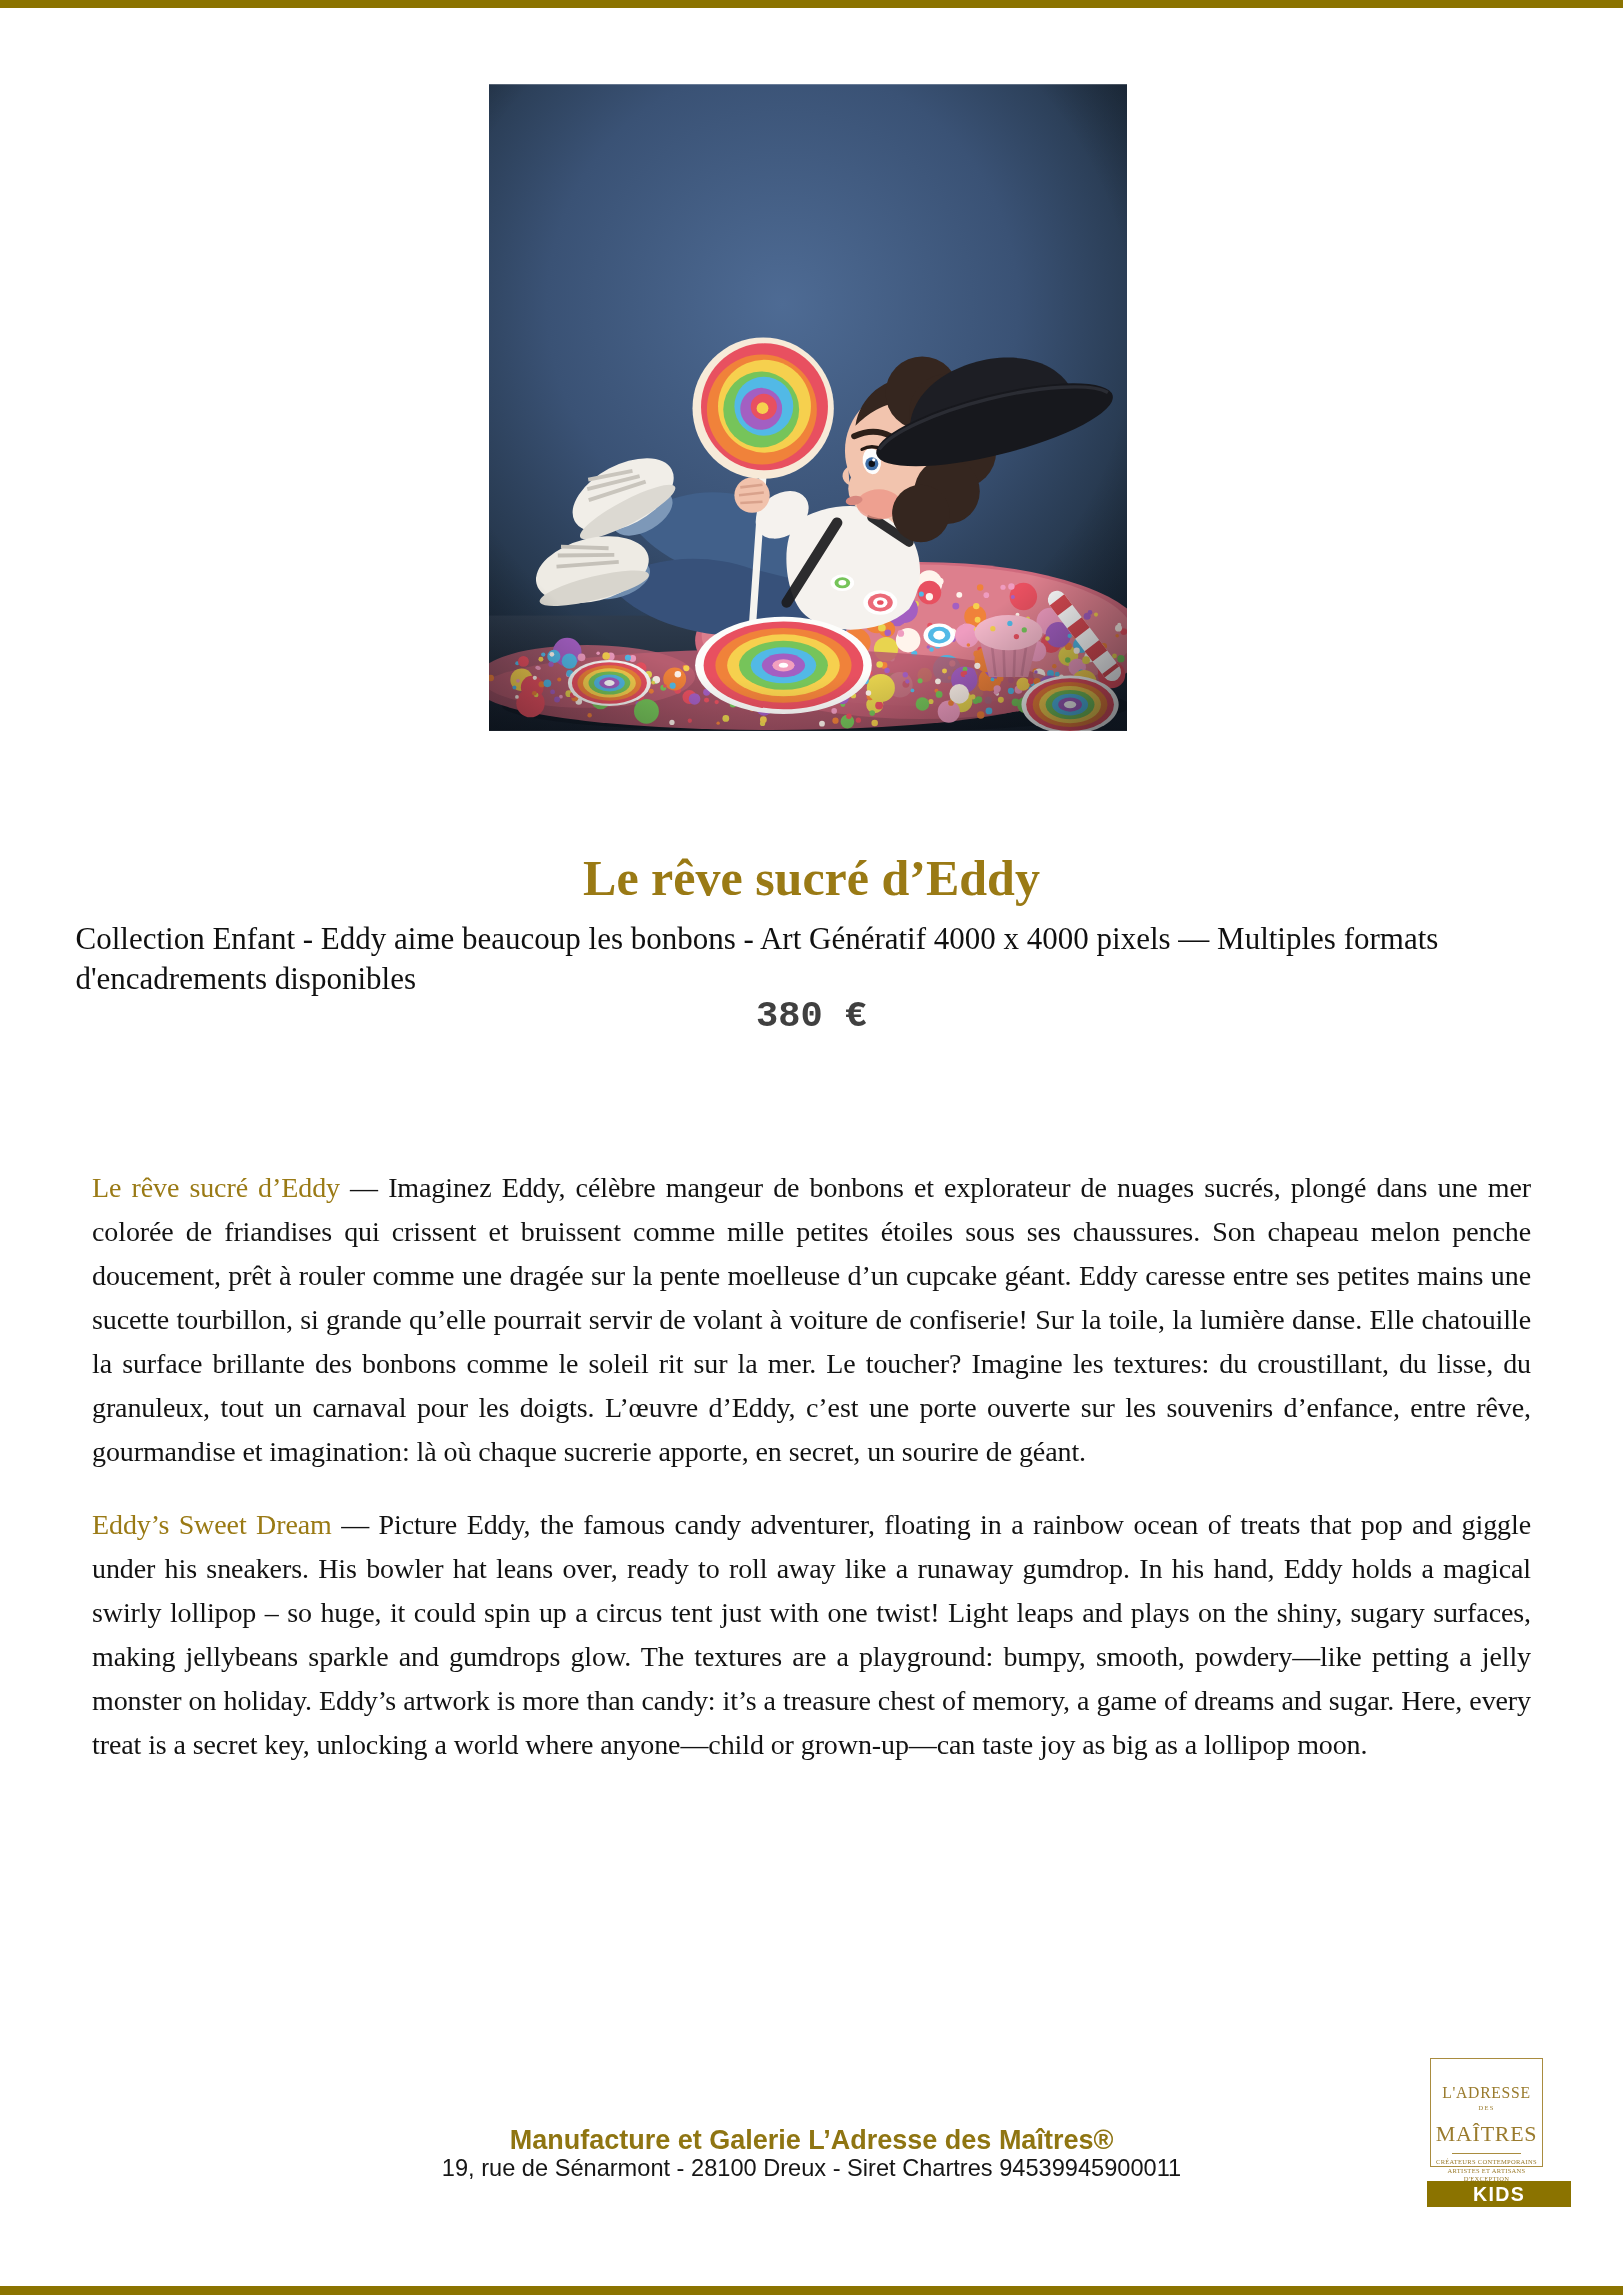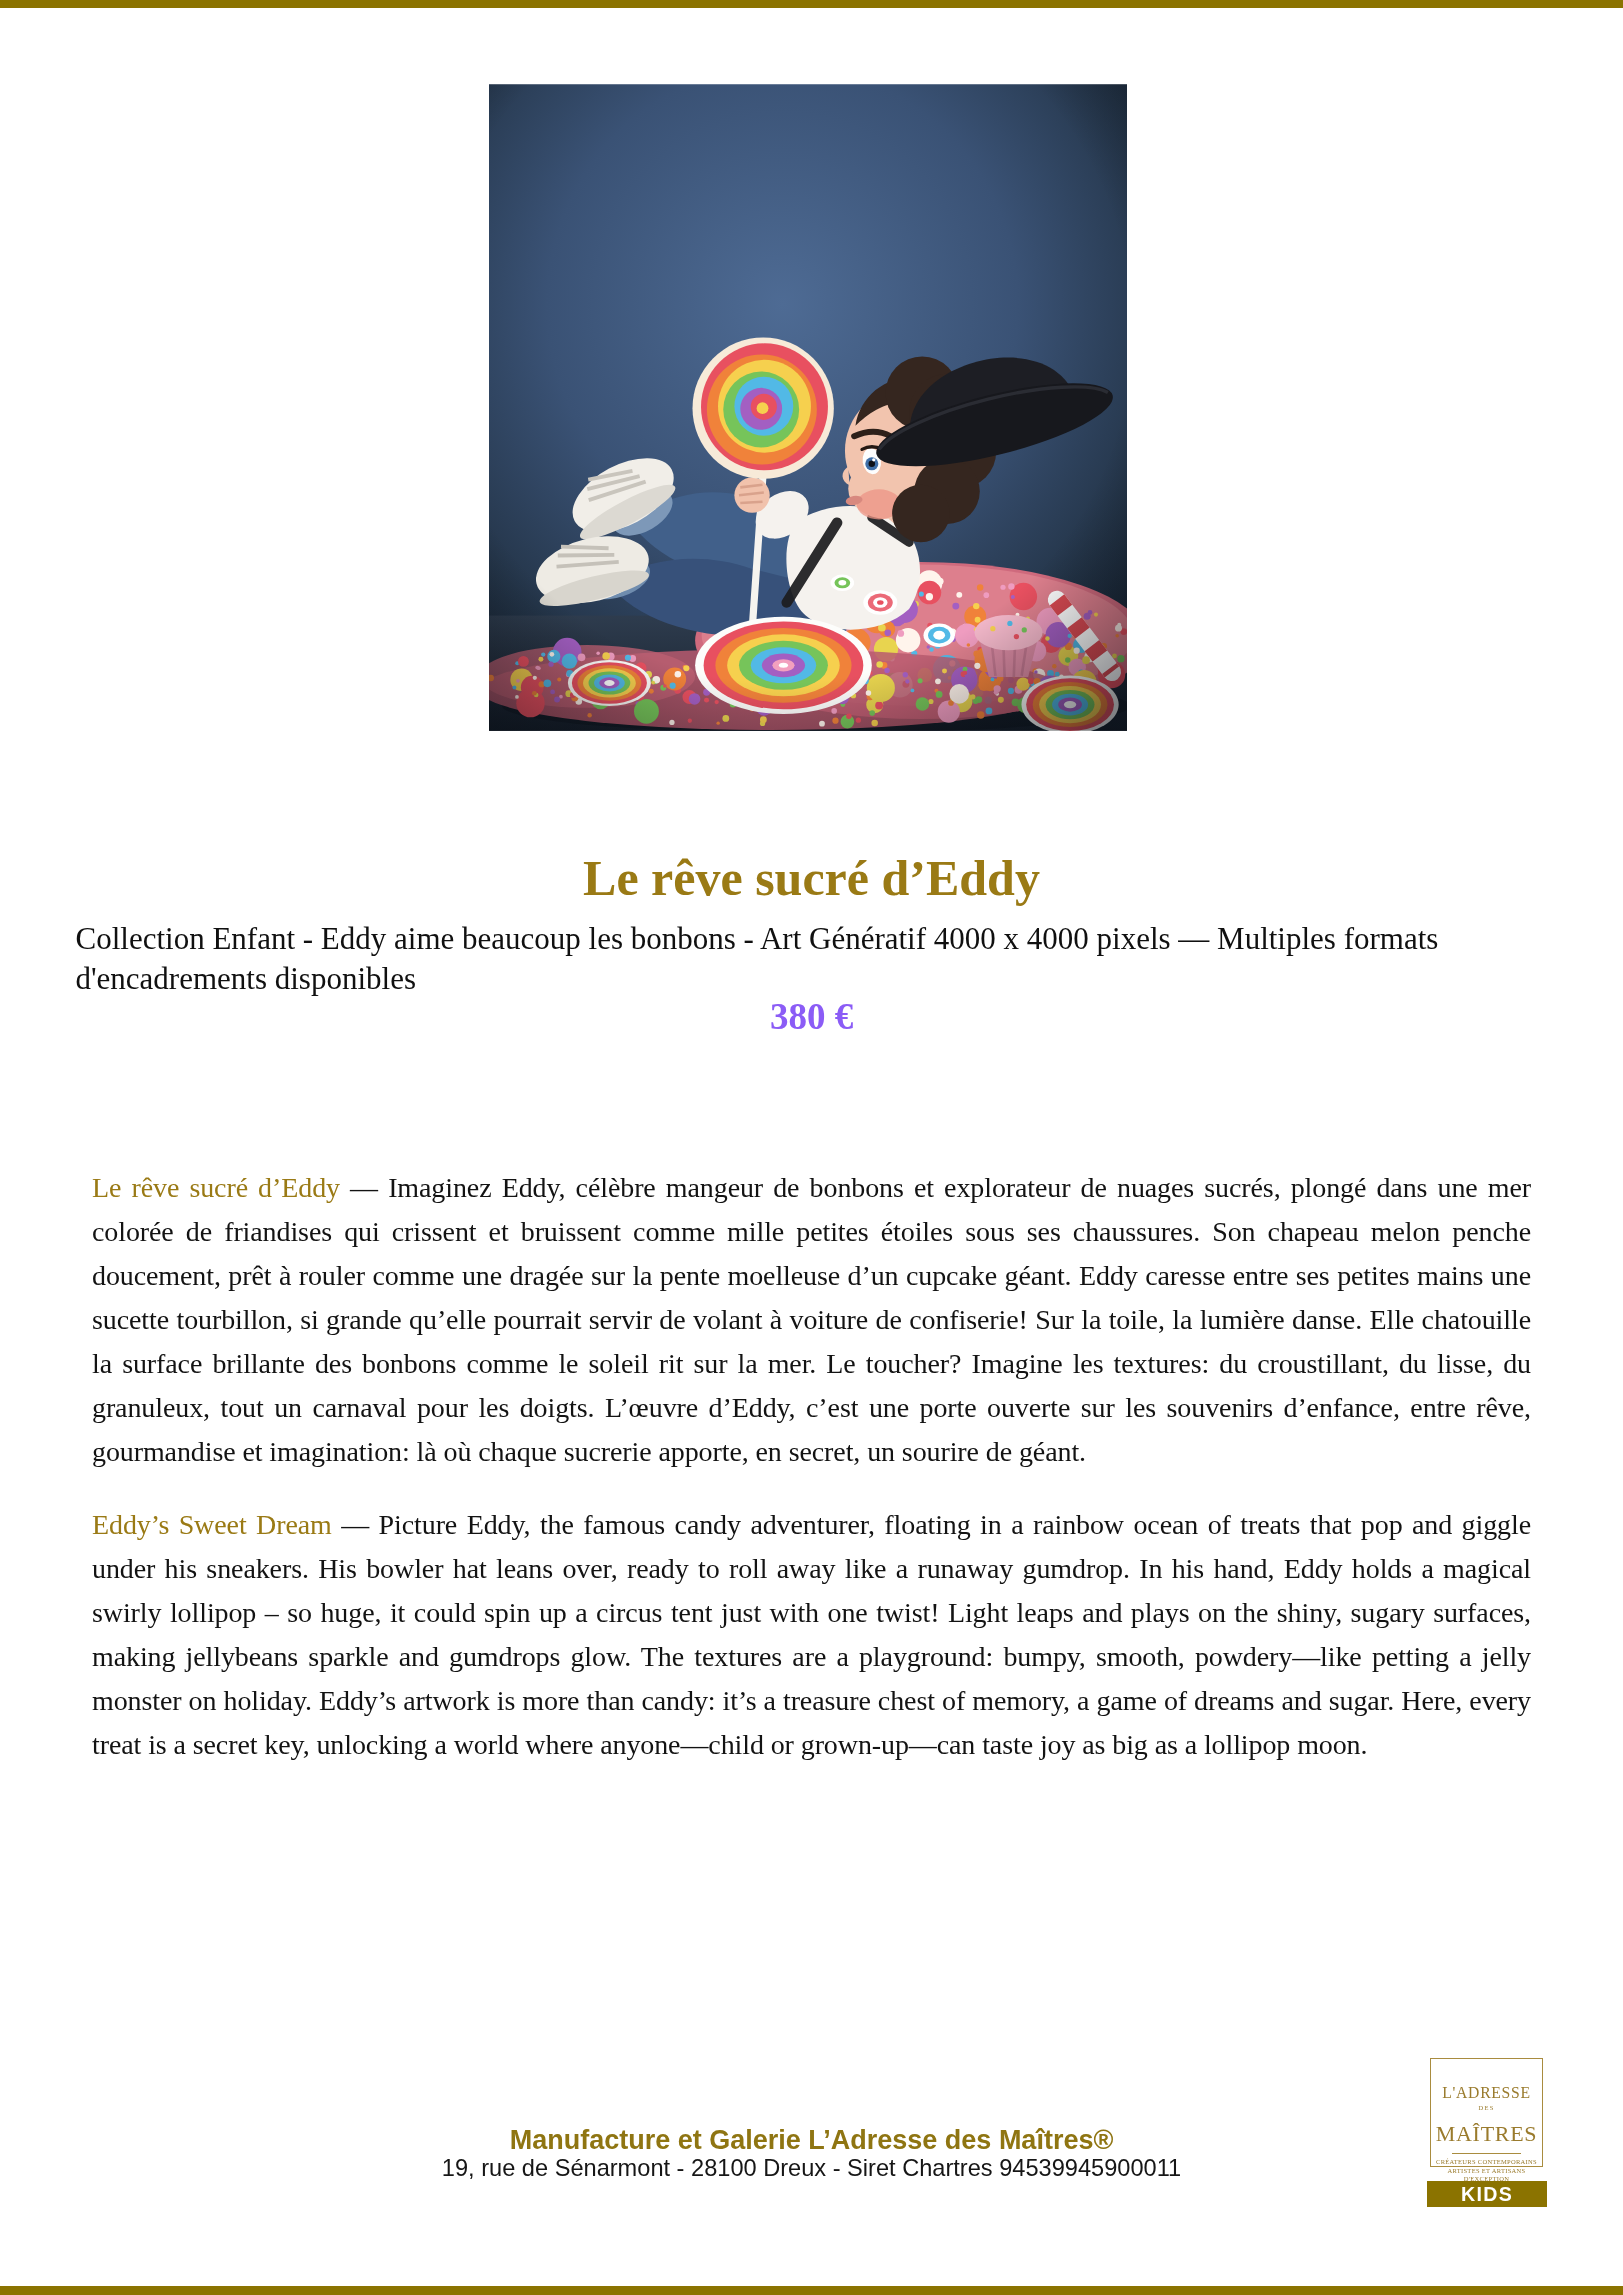--- a/index.html
+++ b/index.html
@@ -12,21 +12,21 @@
   .artwork{position:absolute;left:489px;top:84px;width:638px;height:647px;}
   .artwork svg{display:block;width:100%;height:100%;}
 
   .artist-line{position:absolute;left:0;right:0;top:796px;text-align:center;
                font-size:40px;font-weight:bold;color:#0e0e0e;letter-spacing:-0.7px;}
   .title{position:absolute;left:0;right:0;top:849px;text-align:center;
          font-size:50px;font-weight:bold;color:#9A7A15;}
   .desc{position:absolute;left:50%;transform:translateX(-50%);top:919px;width:1472px;
         text-align:left;font-size:31px;line-height:40px;color:#101010;}
   .price{position:absolute;left:0;right:0;top:995px;text-align:center;
-         font-size:37px;font-weight:bold;color:#8b5cf6;}
+         font-size:37px;font-weight:bold;color:#404040;font-family:Liberation Mono, monospace;}
 
   .paras{position:absolute;left:92px;top:1166px;width:1439px;}
   .para{margin:0;font-size:28px;line-height:44px;text-align:justify;color:#131313;
         letter-spacing:-0.1px;}
   .para + .para{margin-top:29.4px;}
   .para .lead{color:#9A7A15;}
 
   .footer{position:absolute;left:0;right:0;top:2078px;text-align:center;
           font-family:"Liberation Sans","DejaVu Sans",sans-serif;margin-top:48px;}
   .f-gold{font-size:27px;font-weight:bold;color:#8F7512;line-height:28px;}
@@ -34,21 +34,21 @@
 
   .logo{position:absolute;left:1430px;top:2058px;width:113px;height:109px;
         border:1.3px solid #A98C3F;background:#fff;box-sizing:border-box;text-align:center;
         color:#9A7B2D;font-family:"Liberation Serif","DejaVu Serif",serif;}
   .logo-l1{font-size:15.7px;letter-spacing:0.7px;margin-top:25px;}
   .logo-l2{font-size:6.5px;letter-spacing:1.3px;margin-top:2px;}
   .logo-l3{font-size:22px;letter-spacing:0.7px;margin-top:10px;}
   .logo-div{width:69px;height:0.7px;background:#A98C3F;margin:5.9px auto 4.6px;}
   .logo-small{font-size:6.5px;line-height:8.5px;letter-spacing:0.3px;}
 
-  .kids{position:absolute;left:1427px;top:2181px;width:120px;height:26px;background:#8B7300;
+  .kids{position:absolute;left:1427px;top:2181px;width:144px;height:26px;background:#8B7300;
         color:#ffffff;font-family:"Liberation Sans","DejaVu Sans",sans-serif;font-weight:bold;
         font-size:19.6px;line-height:26px;text-align:center;letter-spacing:1.3px;}
 </style>
 </head>
 <body>
 
 <div class="page">
 
   <div class="bar bar-top"></div>
 

